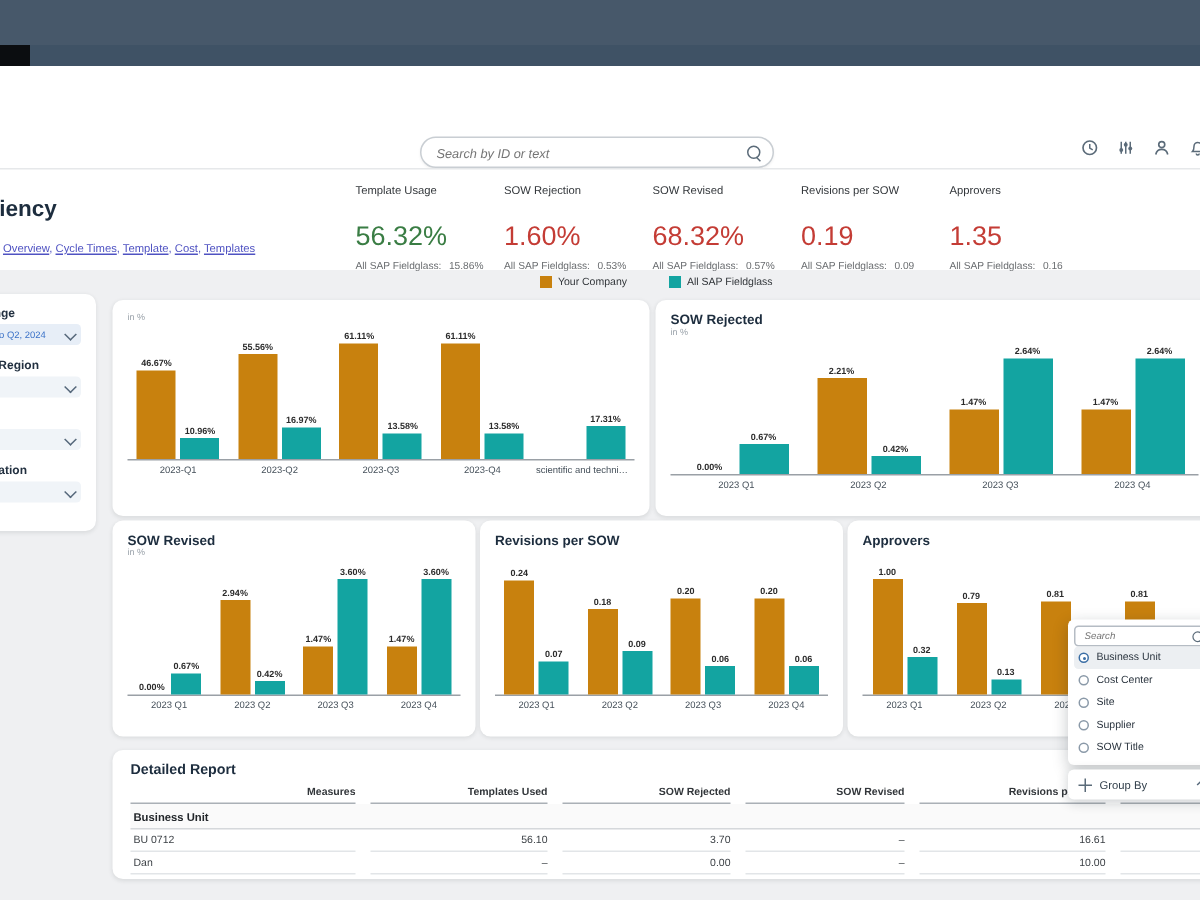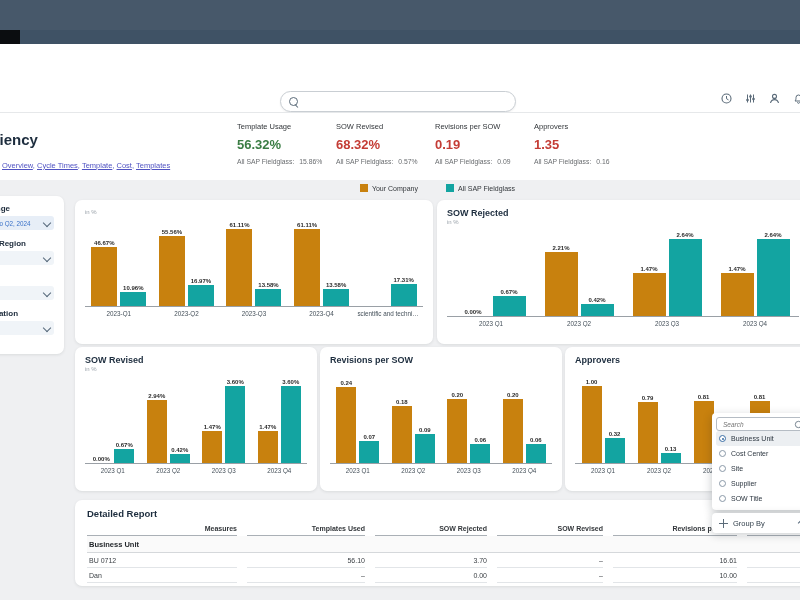--- a/index.html
+++ b/index.html
@@ -31,21 +31,21 @@
     position:absolute;left:-26px;top:72px;font-size:13.5px;font-weight:bold;color:#17263c;white-space:nowrap;
   }
   
   .kpiband{position:absolute;left:0;top:112px;width:800px;height:68px;background:#fff;border-top:1px solid #e6e8ea;box-sizing:border-box;}
   .eff-title{position:absolute;left:-33px;top:18px;font-size:15px;font-weight:bold;color:#1d2d3e;white-space:nowrap;}
   .kpi-links{position:absolute;left:2px;top:48px;font-size:7.5px;color:#4f52c2;white-space:nowrap;}
   .kpi-links a{color:#4f52c2;text-decoration:underline;cursor:pointer;text-align:center;}
   .kpi-row{position:absolute;left:237px;top:9px;display:flex;}
   .kpi{width:99px;flex:none;}
   .kpi-label{font-size:7.5px;color:#32363a;}
-  .kpi-value{font-size:13px;font-weight:700;margin-top:6px;}
+  .kpi-value{font-size:18px;font-weight:400;margin-top:16px;}
   .kpi-value.good{color:#3a7d44;}
   .kpi-value.bad{color:#c43c35;}
   .kpi-bench{margin-top:6px;font-size:6.8px;color:#6a6d70;white-space:nowrap;}
   .kpi-bench b{font-weight:normal;margin-left:5px;color:#6a6d70;}
   
   .legend{position:absolute;left:75px;top:184px;width:725px;display:flex;justify-content:center;gap:28px;}
   .legend-item{display:flex;align-items:center;gap:4px;font-size:7px;color:#32363a;}
   .swatch{width:8px;height:8px;flex:none;}
   
   .card{position:absolute;background:#fff;border-radius:7px;box-shadow:0 1px 3px rgba(28,36,44,.10);box-sizing:border-box;}
@@ -109,20 +109,21 @@
 </style>
 </head>
 <body>
 
 <div class="band1"></div>
 <div class="band2"></div>
 <div class="blackstrip"></div>
 
 <div class="header">
   <div class="search-pill">
+    <input placeholder="Search by ID or text" style="">
     <span class="lens"></span>
   </div>
   <div class="shell-icons">
     <span>
       <svg width="11" height="11" viewBox="0 0 11 11">
           <circle cx="5.5" cy="5.5" r="4.5" fill="none" stroke="#5b6b79" stroke-width="1.1"></circle>
           <path d="M5.5 3v2.7l2 1.2" fill="none" stroke="#5b6b79" stroke-width="1"></path>
         </svg>
     </span>
     <span>
@@ -152,20 +153,25 @@
 <div class="kpiband">
   <div class="eff-title">Efficiency</div>
   <div class="kpi-links" id="kpi-links"><a>Overview</a>, <a>Cycle Times</a>, <a>Template</a>, <a>Cost</a>, <a>Templates</a></div>
   <div class="kpi-row" id="kpi-row">
       <div class="kpi">
         <div class="kpi-label">Template Usage</div>
         <div class="kpi-value good">56.32%</div>
         <div class="kpi-bench"><span>All SAP Fieldglass:</span><b>15.86%</b></div>
       </div>
       <div class="kpi">
+        <div class="kpi-label">SOW Rejection</div>
+        <div class="kpi-value bad">1.60%</div>
+        <div class="kpi-bench"><span>All SAP Fieldglass:</span><b>0.53%</b></div>
+      </div>
+      <div class="kpi">
         <div class="kpi-label">SOW Revised</div>
         <div class="kpi-value bad">68.32%</div>
         <div class="kpi-bench"><span>All SAP Fieldglass:</span><b>0.57%</b></div>
       </div>
       <div class="kpi">
         <div class="kpi-label">Revisions per SOW</div>
         <div class="kpi-value bad">0.19</div>
         <div class="kpi-bench"><span>All SAP Fieldglass:</span><b>0.09</b></div>
       </div>
       <div class="kpi">

